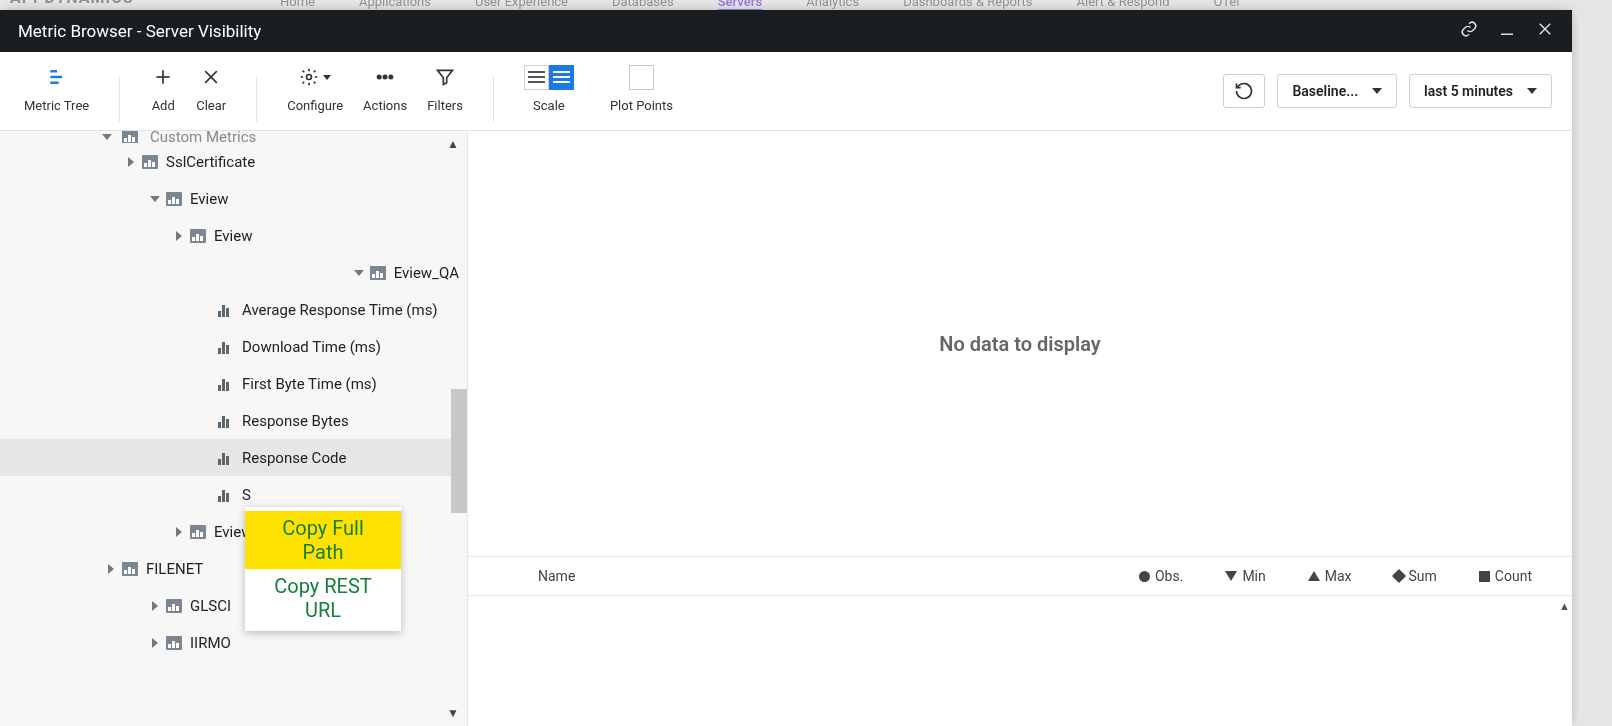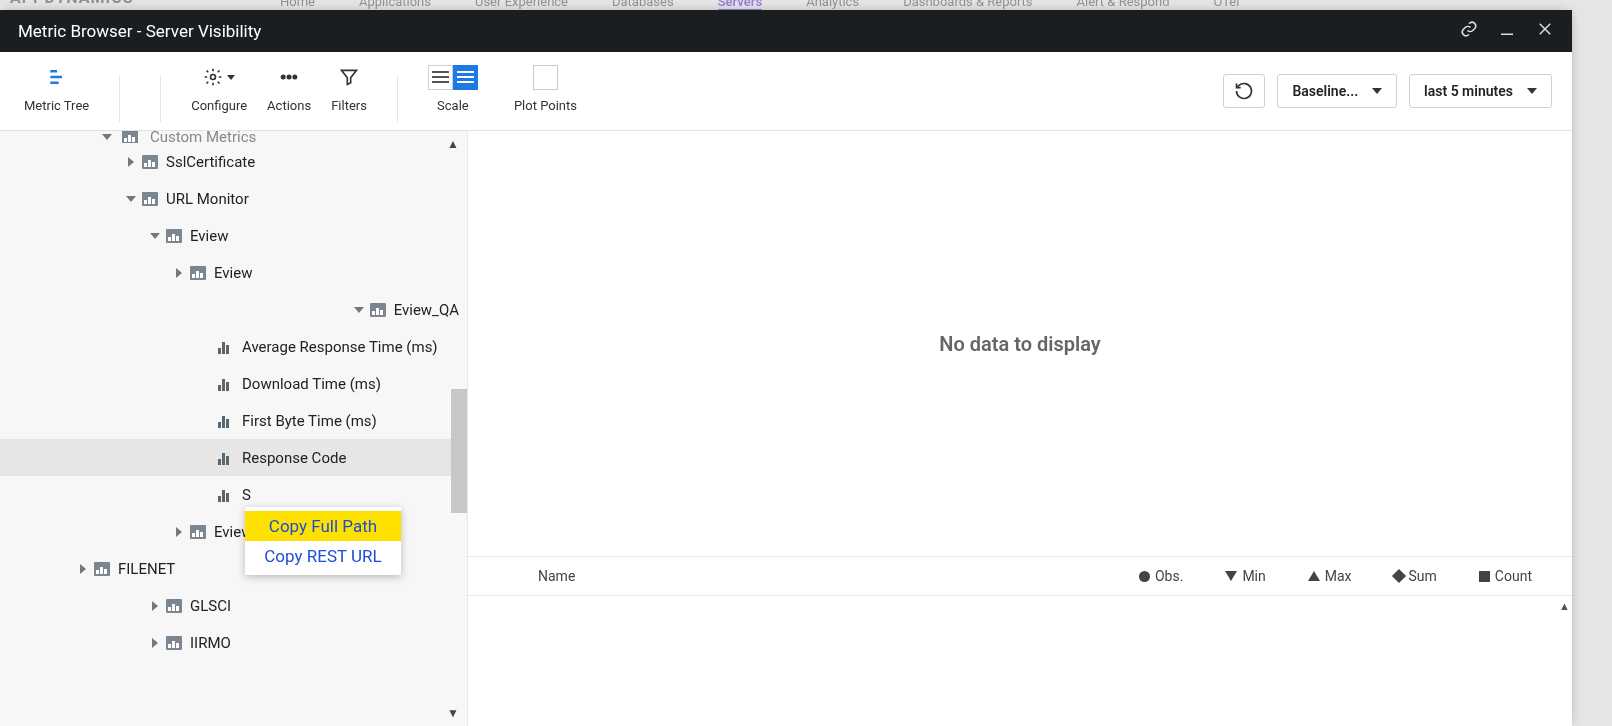--- a/index.html
+++ b/index.html
@@ -60,21 +60,21 @@
   .shape { width:11px; height:11px; display:inline-block;}
   .s-circle { border-radius:50%; background:#444;}
   .s-tri-down { width:0;height:0;border-left:6px solid transparent;border-right:6px solid transparent;border-top:10px solid #444;}
   .s-tri-up   { width:0;height:0;border-left:6px solid transparent;border-right:6px solid transparent;border-bottom:10px solid #444;}
   .s-diamond { width:10px;height:10px;background:#444;transform:rotate(45deg);}
   .s-square { background:#444;}
   .tablebody { height:130px; position:relative;}
   .tblscroll { position:absolute; right:2px; top:4px; color:#555; font-size:11px;}
 
   .ctxmenu { position:absolute; left:245px; top:376px; width:156px; background:#fff; box-shadow:0 2px 8px rgba(0,0,0,.25); z-index:50; padding:4px 0;}
-  .ctxitem { padding:5px 16px; font-size:17px; color:#1d4ed8; text-align:center; cursor:pointer;}
+  .ctxitem { padding:5px 16px; font-size:20px; color:#15803d; text-align:center; cursor:pointer;}
   .ctxitem.hl { background:#ffe100;}
 
   .clipped-top { height:12px; display:flex; align-items:center; overflow:hidden; padding-left:104px; gap:12px;}
 </style>
 </head>
 <body>
 
 <div class="topnavbar">
   <div class="brand">APPDYNAMICS</div>
   <div>Home</div>
@@ -111,20 +111,40 @@
       <div class="toolbtn active">
         <span class="iconbox">
             <svg viewBox="0 0 24 24">
               <path d="M4 5h8M4 12h14M4 19h10" stroke="#1c7ae6" stroke-width="3" fill="none"></path>
             </svg>
           </span>
         <span>Metric Tree</span>
       </div>
     </div>
     <div class="sep"></div>
+    <div class="toolgroup">
+      <div class="toolbtn">
+        <span class="iconbox">
+            <svg viewBox="0 0 24 24">
+              <line x1="12" y1="4" x2="12" y2="20"></line>
+              <line x1="4" y1="12" x2="20" y2="12"></line>
+            </svg>
+          </span>
+        <span>Add</span>
+      </div>
+      <div class="toolbtn">
+        <span class="iconbox">
+            <svg viewBox="0 0 24 24">
+              <line x1="5" y1="5" x2="19" y2="19"></line>
+              <line x1="19" y1="5" x2="5" y2="19"></line>
+            </svg>
+          </span>
+        <span>Clear</span>
+      </div>
+    </div>
     <div class="sep"></div>
     <div class="toolgroup">
       <div class="toolbtn">
         <span class="iconbox">
             <svg viewBox="0 0 24 24">
               <circle cx="12" cy="12" r="3"></circle>
               <path d="M12 2v3M12 19v3M4.2 4.2l2.1 2.1M17.7 17.7l2.1 2.1M2 12h3M19 12h3M4.2 19.8l2.1-2.1M17.7 6.3l2.1-2.1"></path>
             </svg>
             <span class="caret"></span>
           </span>
@@ -214,29 +234,20 @@
 
           <div class="trow" style="padding-left:128px;">
             <span class="tri"></span>
             <span class="foldicon">
                 <span class="b" style="height:4px"></span>
                 <span class="b" style="height:7px"></span>
                 <span class="b" style="height:5px"></span>
               </span>
             <span class="txt">SslCertificate</span>
           </div>
-          <div class="trow" style="padding-left:128px;">
-            <span class="tri open"></span>
-            <span class="foldicon">
-                <span class="b" style="height:4px"></span>
-                <span class="b" style="height:7px"></span>
-                <span class="b" style="height:5px"></span>
-              </span>
-            <span class="txt">URL Monitor</span>
-          </div>
           <div class="trow" style="padding-left:152px;">
             <span class="tri open"></span>
             <span class="foldicon">
                 <span class="b" style="height:4px"></span>
                 <span class="b" style="height:7px"></span>
                 <span class="b" style="height:5px"></span>
               </span>
             <span class="txt">Eview</span>
           </div>
           <div class="trow" style="padding-left:176px;">
@@ -275,20 +286,28 @@
             <span class="txt">Download Time (ms)</span>
           </div>
           <div class="trow" style="padding-left:218px;">
             <span class="charticon">
                 <span class="b" style="height:6px"></span>
                 <span class="b" style="height:12px"></span>
                 <span class="b" style="height:9px"></span>
               </span>
             <span class="txt">First Byte Time (ms)</span>
           </div>
+          <div class="trow" style="padding-left:218px;">
+            <span class="charticon">
+                <span class="b" style="height:6px"></span>
+                <span class="b" style="height:12px"></span>
+                <span class="b" style="height:9px"></span>
+              </span>
+            <span class="txt">Response Bytes</span>
+          </div>
           <div class="trow sel" style="padding-left:218px;">
             <span class="charticon">
                 <span class="b" style="height:6px"></span>
                 <span class="b" style="height:12px"></span>
                 <span class="b" style="height:9px"></span>
               </span>
             <span class="txt">Response Code</span>
           </div>
           <div class="trow" style="padding-left:218px;">
             <span class="charticon">
@@ -301,21 +320,21 @@
 
           <div class="trow" style="padding-left:176px;">
             <span class="tri"></span>
             <span class="foldicon">
                 <span class="b" style="height:4px"></span>
                 <span class="b" style="height:7px"></span>
                 <span class="b" style="height:5px"></span>
               </span>
             <span class="txt">Eview_UAT</span>
           </div>
-          <div class="trow" style="padding-left:80px;">
+          <div class="trow" style="padding-left:108px;">
             <span class="tri"></span>
             <span class="foldicon">
                 <span class="b" style="height:4px"></span>
                 <span class="b" style="height:7px"></span>
                 <span class="b" style="height:5px"></span>
               </span>
             <span class="txt">FILENET</span>
           </div>
           <div class="trow" style="padding-left:152px;">
             <span class="tri"></span>

